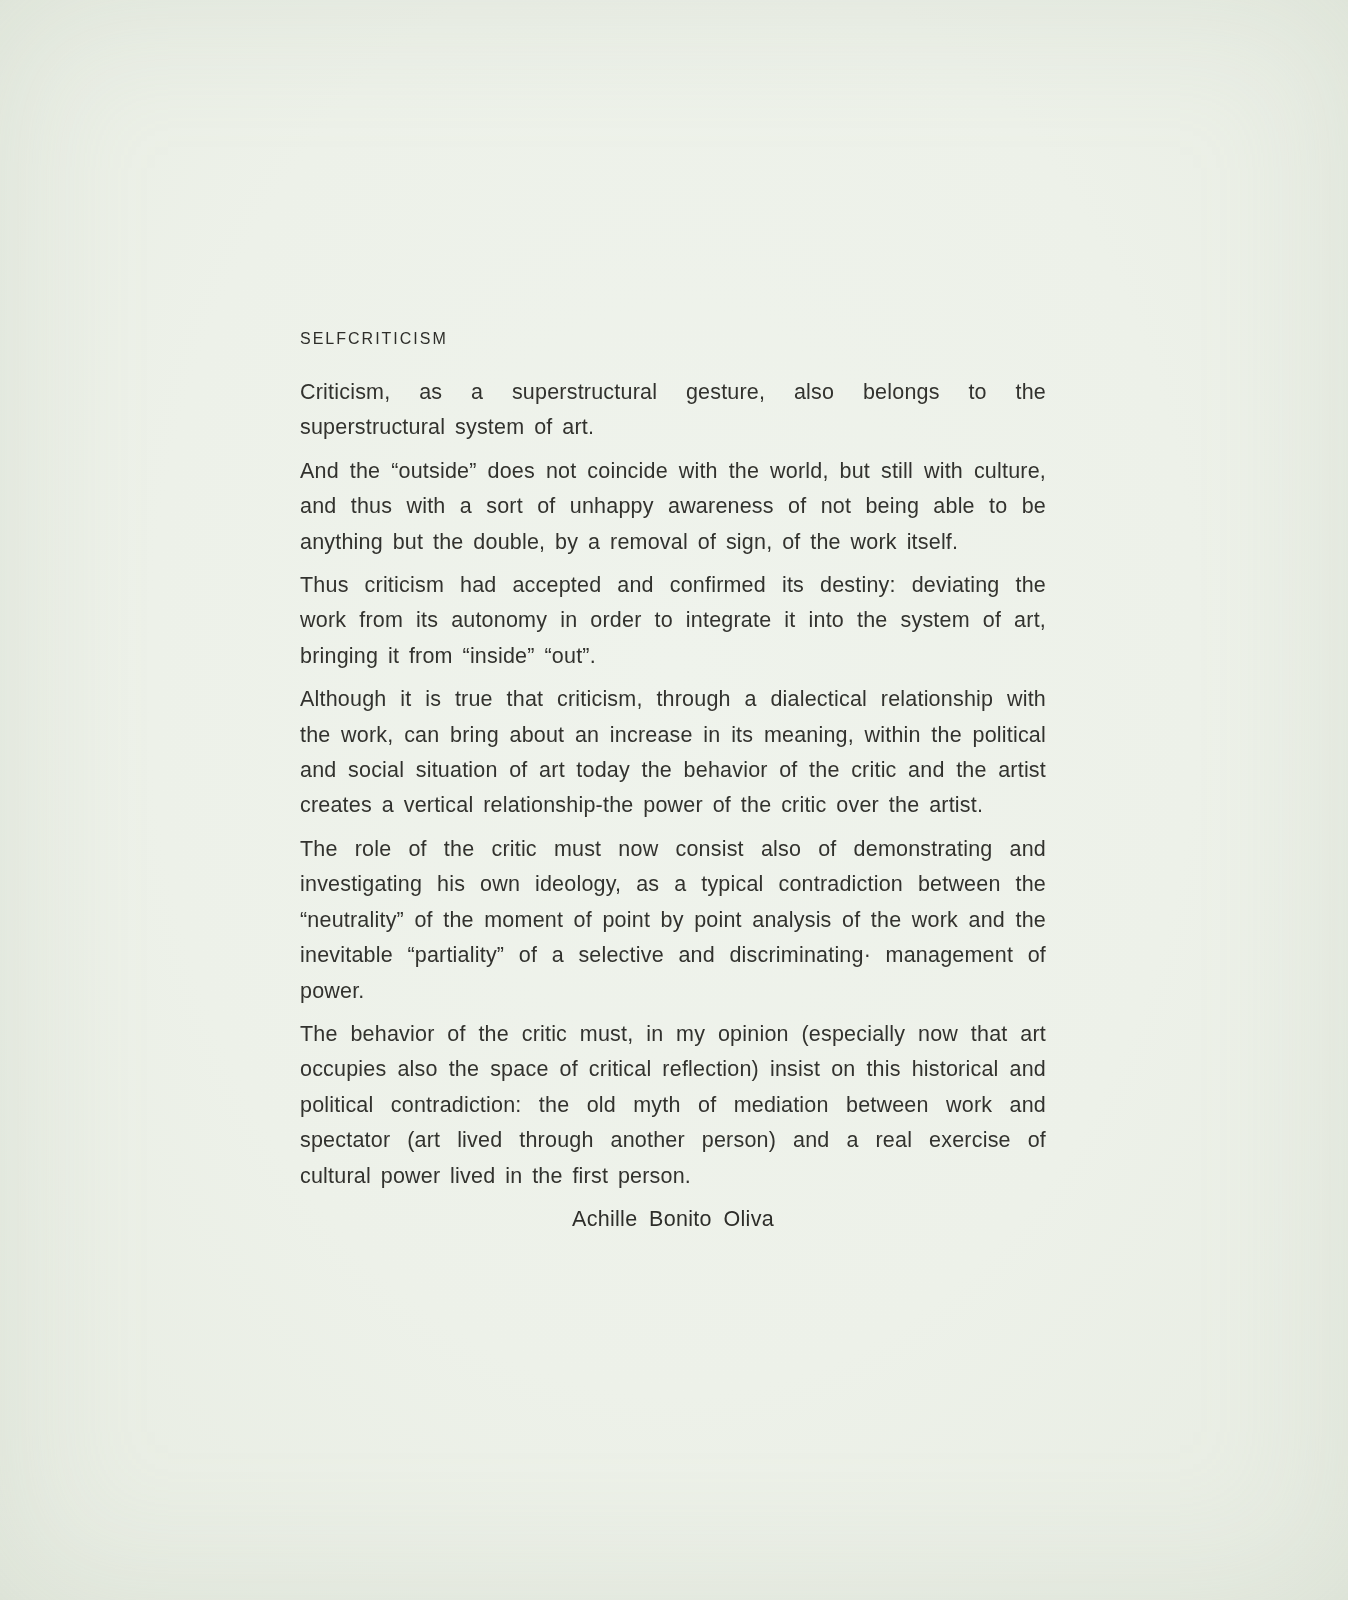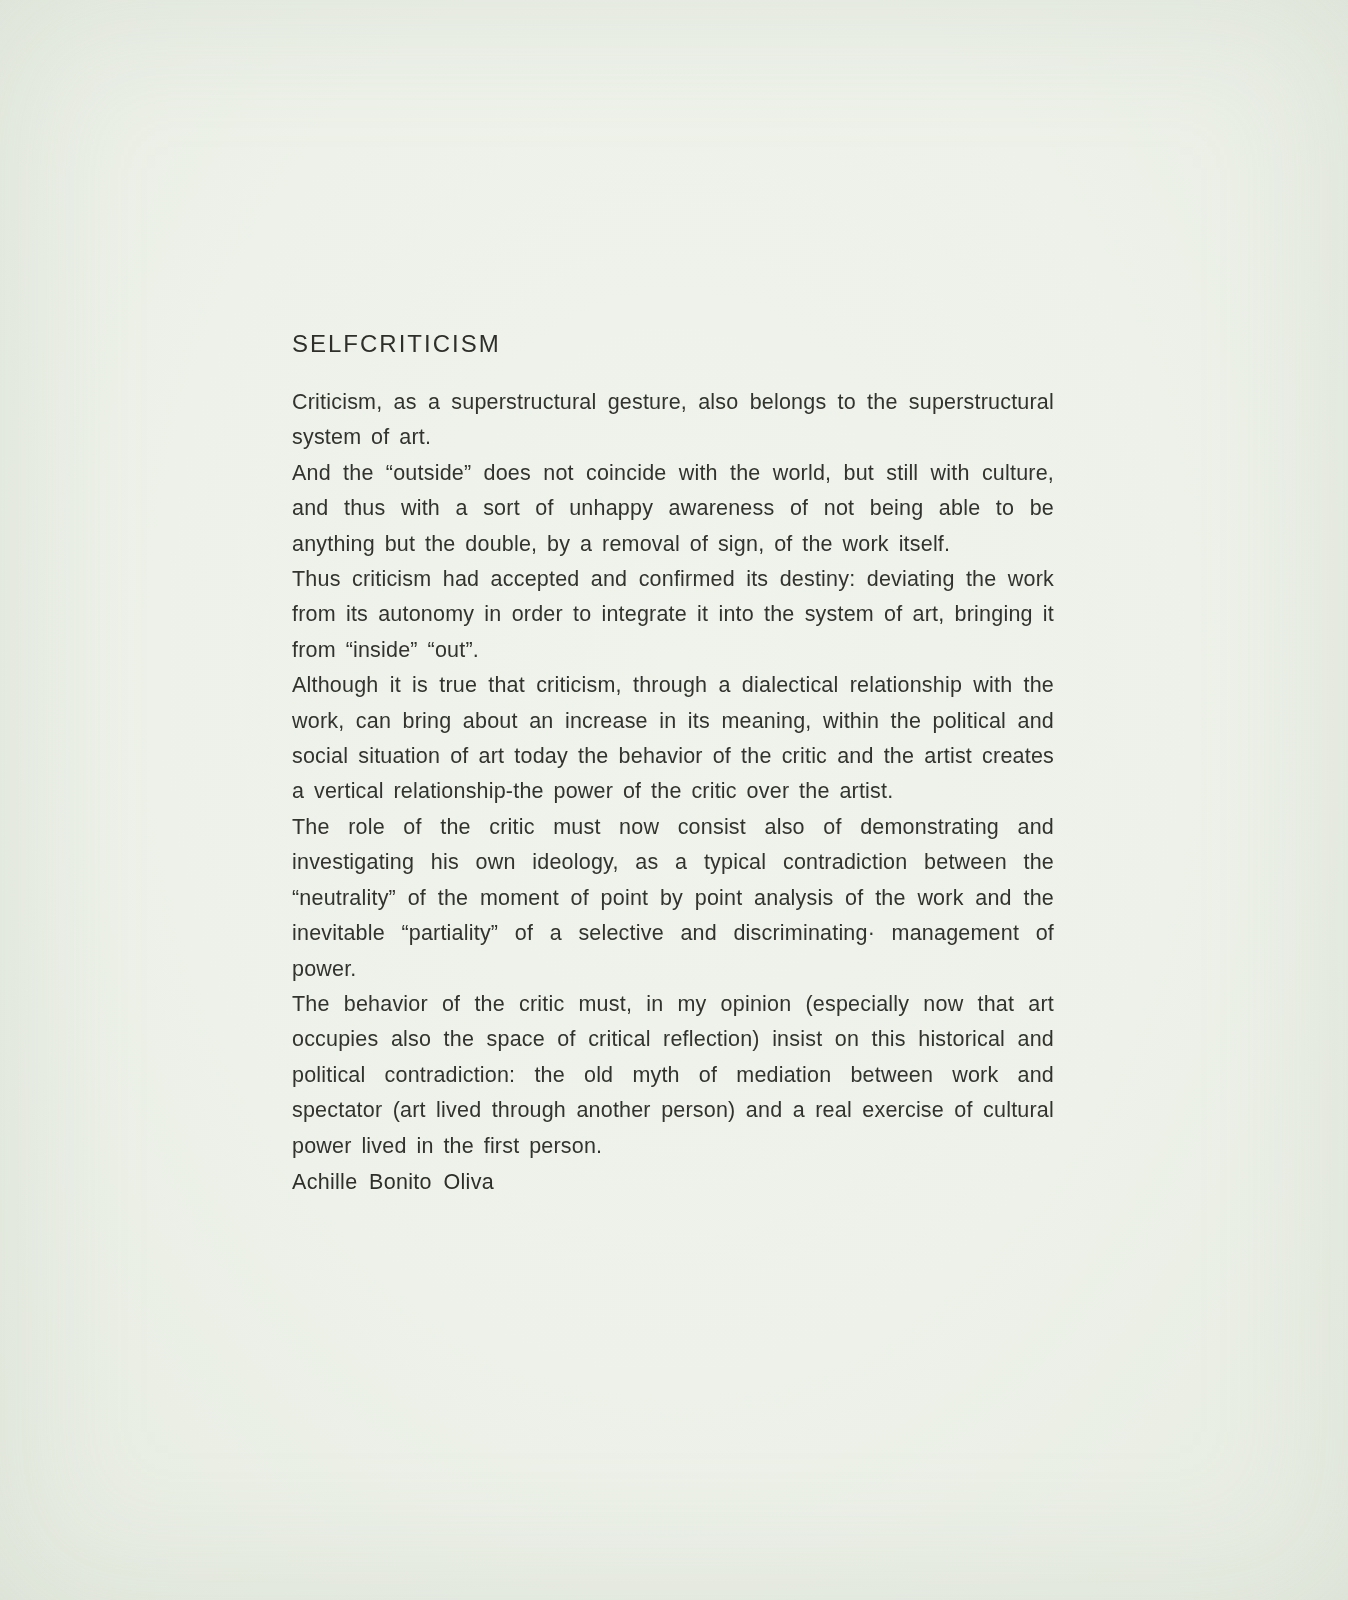--- a/index.html
+++ b/index.html
@@ -21,40 +21,40 @@
     box-shadow: inset 0 0 140px rgba(185, 196, 180, 0.28);
   }
   .text-block {
     position: absolute;
     left: 292px;
     top: 330px;
     width: 762px;
     color: #32322e;
   }
   .title {
-    font-size: 24px;
+    font-size: 16px;
     font-weight: 400;
     letter-spacing: 2px;
-    margin: 0 0 27px 0;
+    margin: 0 0 27px 8px;
     color: #2e2e2a;
   }
   .paragraphs p {
-    margin: 0;
+    margin: 8px;
     font-size: 21.5px;
     line-height: 35.4px;
     font-weight: 400;
     text-align: justify;
     word-spacing: 0.17em;
     letter-spacing: 0.2px;
   }
   .signature {
     margin-top: 1px;
     font-size: 21.5px;
     line-height: 35.4px;
-    text-align: left;
+    text-align: center;
     word-spacing: 0.25em;
     letter-spacing: 0.3px;
     color: #2e2e2a;
   }
 </style>
 </head>
 <body>
 
 <div class="page">
   <div class="text-block">

